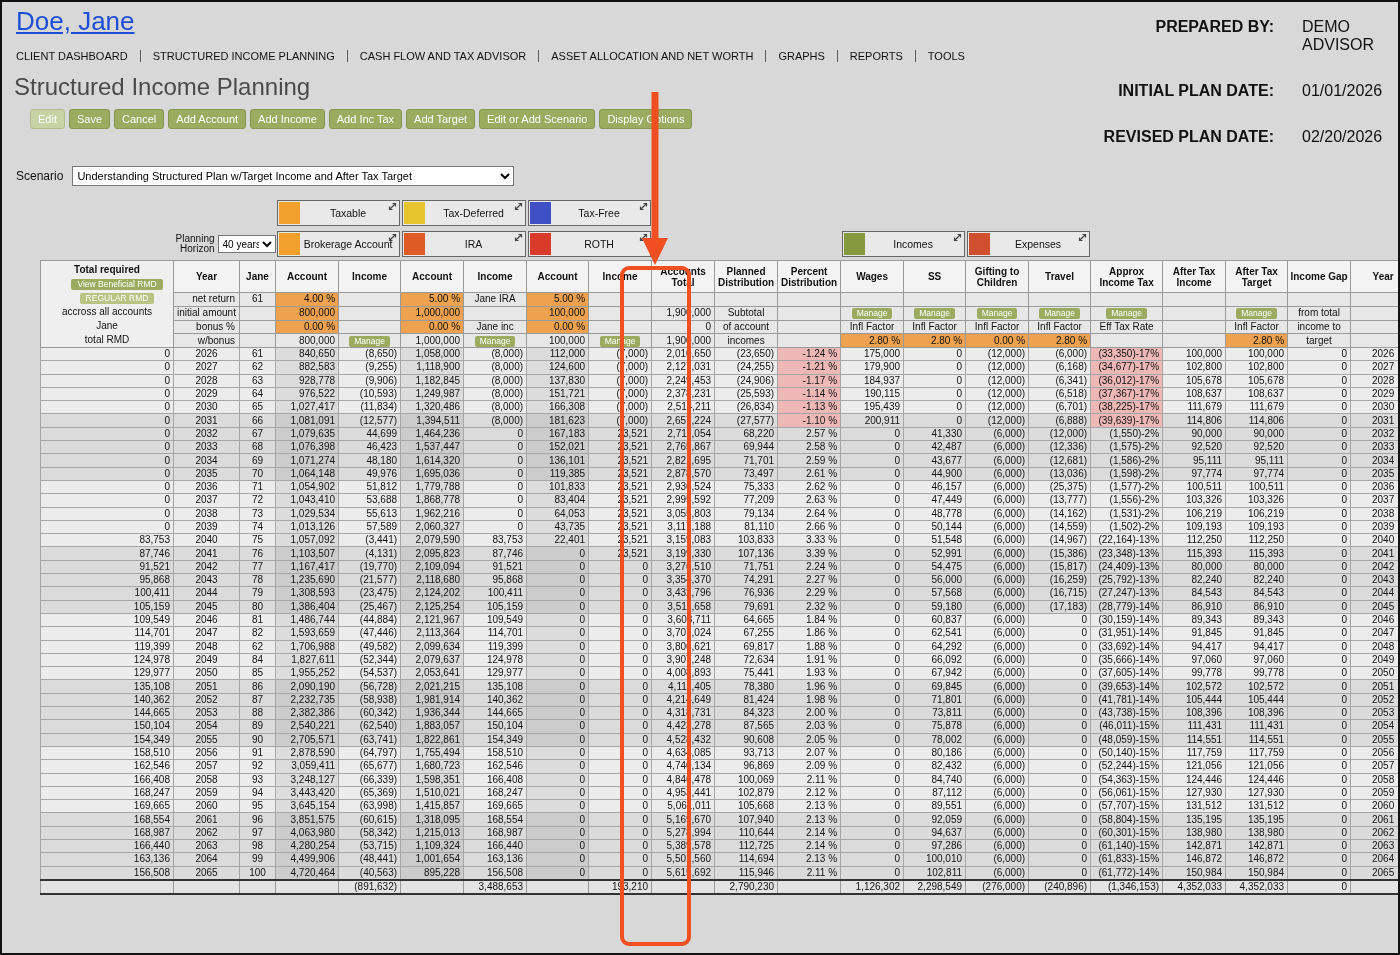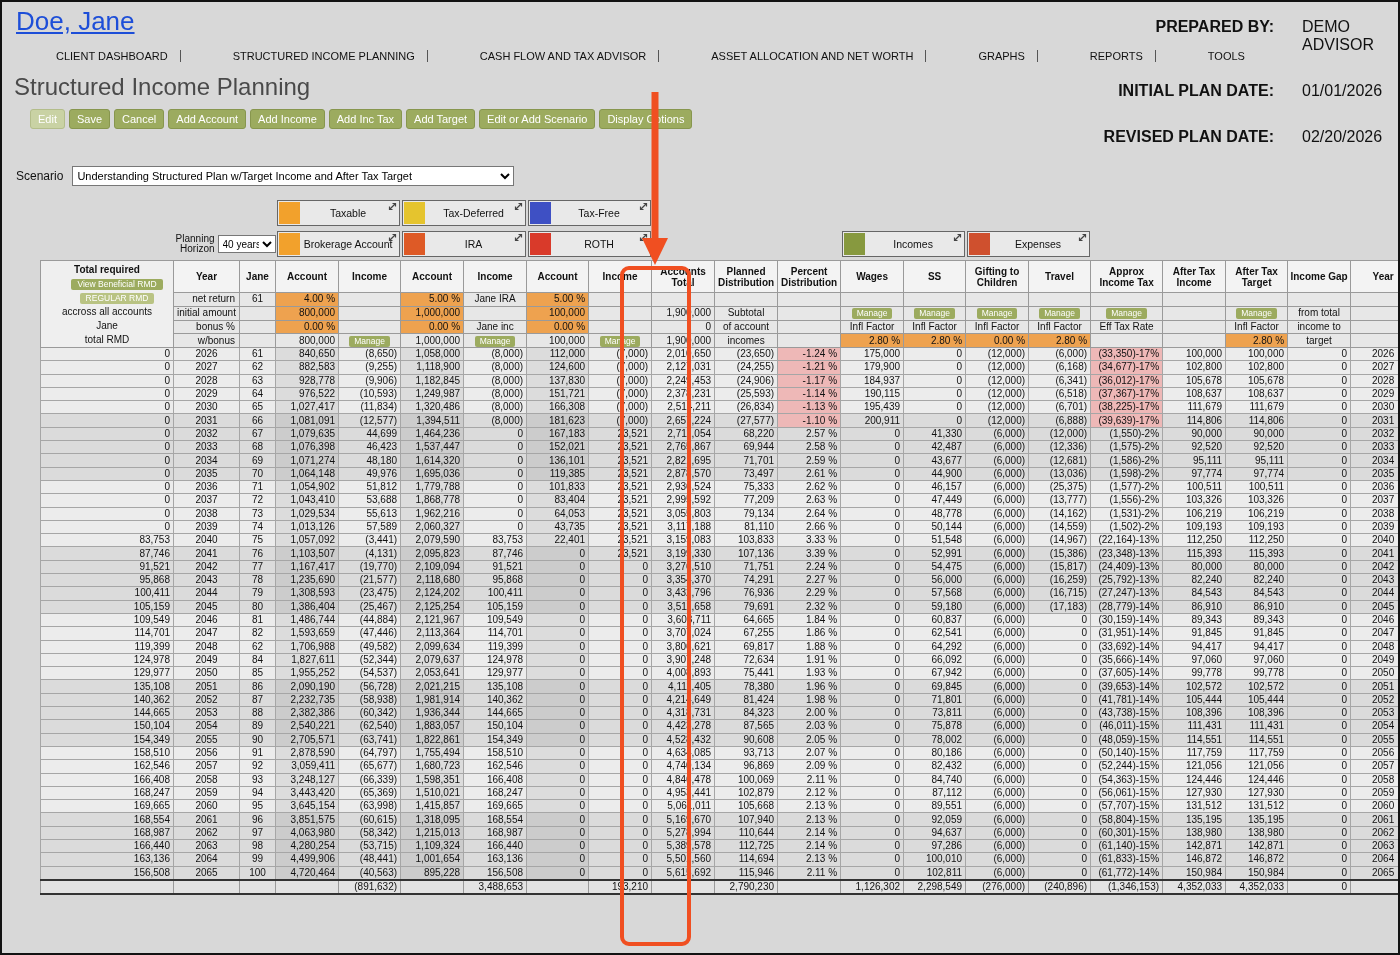--- a/index.html
+++ b/index.html
@@ -4,21 +4,21 @@
 <style>
   html,body{margin:0;padding:0;background:#7a7a7a;}
   .screen{width:1400px;height:955px;background:#d8d8d8;border:2px solid #121212;box-sizing:border-box;
           position:relative;font-family:"Liberation Sans",sans-serif;overflow:hidden;color:#111;}
   h1.client{margin:4px 0 0 14px;font-size:26px;font-weight:normal;color:#1d4ed8;text-decoration:underline;}
   .plan-info{position:absolute;top:16px;right:12px;display:grid;grid-template-columns:auto 84px;
              column-gap:8px;row-gap:3px;font-size:16px;gap:28px;}
   .plan-info .lab{font-weight:bold;text-align:right;}
   .plan-info .val{text-align:left;}
   .nav{margin:13px 0 0 12px;display:flex;font-size:11px;}
-  .nav-item{padding:0 12px;border-right:1px solid #555;cursor:pointer;white-space:nowrap;margin-left:40px;}
+  .nav-item{padding:0 12px;border-right:1px solid #555;cursor:pointer;white-space:nowrap;}
   .nav-item:first-child{padding-left:2px;}
   .nav-item:last-child{border-right:none;}
   h2.page-title{margin:11px 0 0 12px;font-size:24px;font-weight:normal;color:#4a4a4a;}
   .toolbar{margin:8px 0 0 12px;display:flex;gap:4px;padding-left:16px;}
   .btn{background:#9cab5f;border:1px solid #87964e;color:#fff;font-size:11px;line-height:14px;
        padding:2px 7px;border-radius:3px;cursor:pointer;font-family:inherit;white-space:nowrap;}
   .btn.disabled{background:#c9d2a4;border-color:#b3bd8a;}
   .scenario{margin:37px 0 0 14px;display:flex;align-items:center;gap:9px;font-size:12px;}
   .scenario select{width:442px;height:20px;font-size:11px;border:1px solid #777;background:#fff;font-family:inherit;}
   .table-area{position:relative;margin:12px 0 0 10px;padding-left:28px;}

